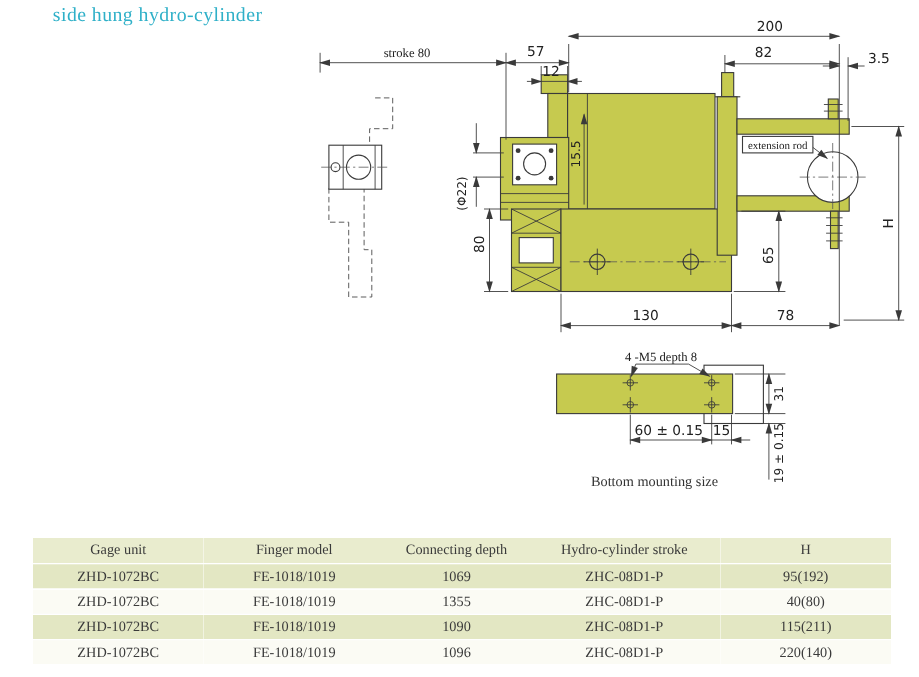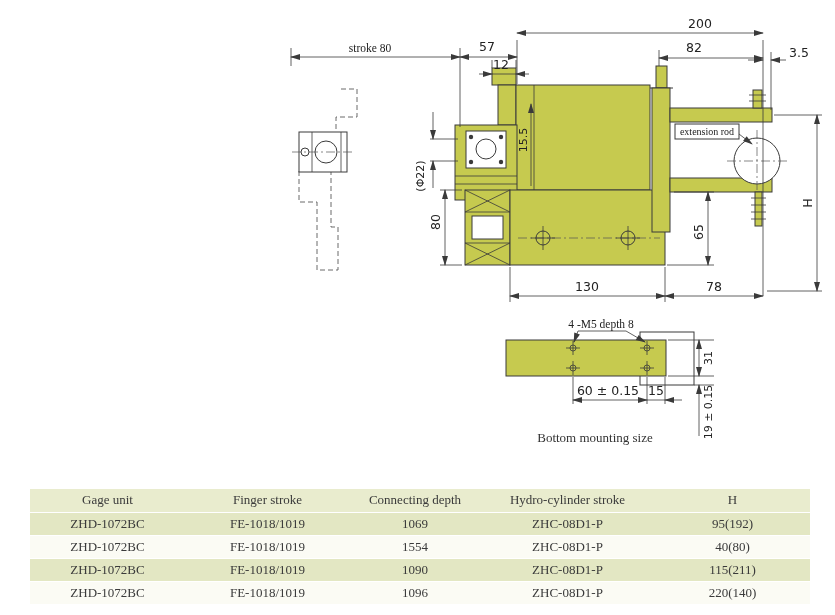--- a/index.html
+++ b/index.html
@@ -29,20 +29,21 @@
                        border-bottom:1.5px solid #ffffff; overflow:hidden; white-space:nowrap; }
   .spec thead th { background:#e9ecce; }
   .spec tbody tr:nth-child(odd)  td { background:#e3e7c3; }
   .spec tbody tr:nth-child(even) td { background:#fbfbf4; }
 </style>
 </head>
 <body>
 
 <div class="stage">
 
+  <div class="title">side hung hydro-cylinder</div>
 
   <svg class="draw" width="835" height="478" viewBox="0 0 835 478">
     <defs>
       <marker id="me" markerWidth="12" markerHeight="8" refX="10" refY="4" orient="auto" markerUnits="userSpaceOnUse">
         <path d="M1,1 L11,4 L1,7 Z" fill="#3a3a3a"></path>
         </marker>
       <marker id="ms" markerWidth="12" markerHeight="8" refX="2" refY="4" orient="auto" markerUnits="userSpaceOnUse">
         <path d="M11,1 L1,4 L11,7 Z" fill="#3a3a3a"></path>
         </marker>
     </defs>
@@ -232,38 +233,38 @@
     <colgroup>
       <col style="width:155px">
         <col style="width:165px">
         <col style="width:130px">
         <col style="width:175px">
         <col style="width:155px">
     </colgroup>
     <thead>
       <tr>
         <th>Gage unit</th>
-        <th>Finger stroke</th>
+        <th>Finger model</th>
         <th>Connecting depth</th>
         <th>Hydro-cylinder stroke</th>
         <th>H</th>
       </tr>
     </thead>
     <tbody>
       <tr>
         <td>ZHD-1072BC</td>
         <td>FE-1018/1019</td>
         <td>1069</td>
         <td>ZHC-08D1-P</td>
         <td>95(192)</td>
       </tr>
       <tr>
         <td>ZHD-1072BC</td>
         <td>FE-1018/1019</td>
-        <td>1554</td>
+        <td>1355</td>
         <td>ZHC-08D1-P</td>
         <td>40(80)</td>
       </tr>
       <tr>
         <td>ZHD-1072BC</td>
         <td>FE-1018/1019</td>
         <td>1090</td>
         <td>ZHC-08D1-P</td>
         <td>115(211)</td>
       </tr>

